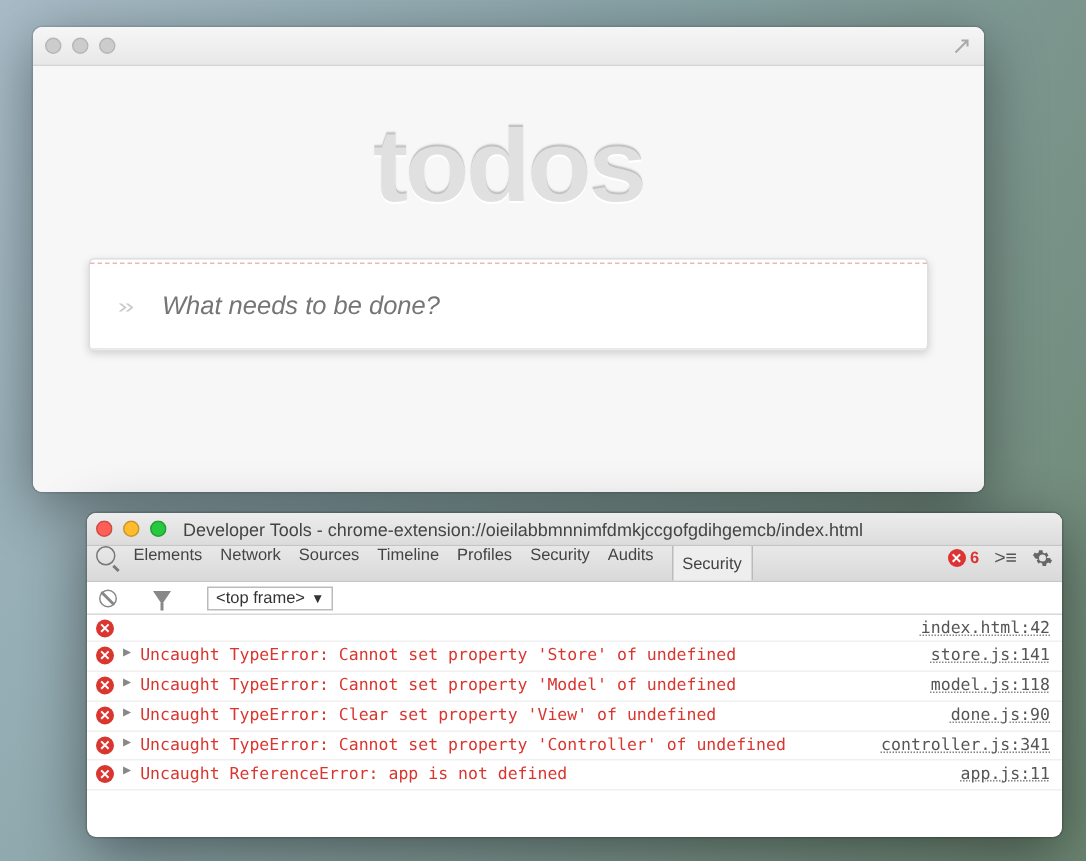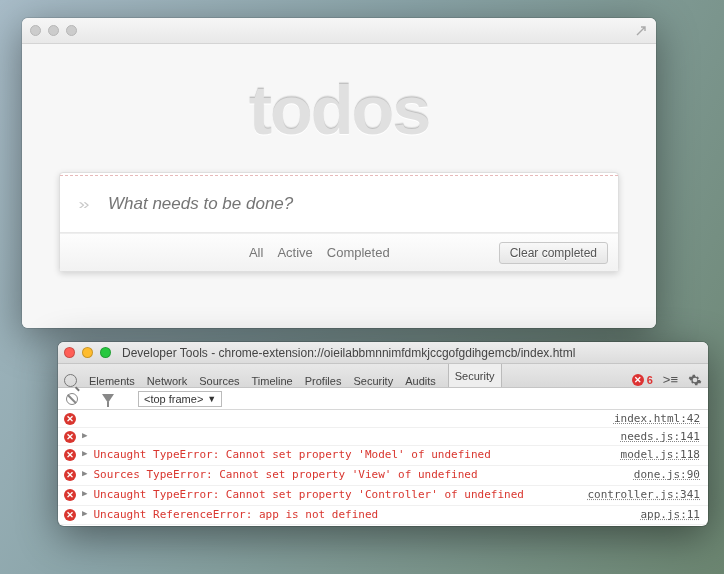--- a/index.html
+++ b/index.html
@@ -94,42 +94,42 @@
     background: linear-gradient(#f8f8f8,#e6e6e6);
     border:1px solid #c8c8c8; border-radius:3px;
     color:#555; cursor:pointer;
     text-shadow:0 1px 0 #fff;
   }
 
   
   .dev-window {
     position:absolute;
     left: 58px; top: 342px;
-    width: 650px; height: 184px;
+    width: 650px; height: 216px;
     background:#fff;
     border-radius:6px;
     box-shadow:0 10px 40px rgba(0,0,0,0.45), 0 0 0 1px rgba(0,0,0,0.15);
     overflow:hidden;
     font-size:11px;
   }
   .dev-titlebar {
     height:22px;
     background: linear-gradient(#ededed,#dcdcdc);
     border-bottom:1px solid #c5c5c5;
     display:flex; align-items:center; padding:0 6px;
     gap:7px;
   }
   .devdot { width:11px; height:11px; border-radius:50%; border:1px solid rgba(0,0,0,0.2); }
   .devdot.r{background:#ff5f57;} .devdot.y{background:#febc2e;} .devdot.g{background:#28c840;}
   .dev-title { font-size:12px; color:#444; margin-left:4px; white-space:nowrap; overflow:hidden; text-overflow:ellipsis; }
   .dev-tabs {
     height:24px;
     background: linear-gradient(#e8e8e8,#d9d9d9);
     border-bottom:1px solid #c5c5c5;
-    display:flex; align-items:flex-end;
+    display:flex; align-items:flex-start;
     padding:0 6px; gap:12px;
     font-size:11px; color:#444;
   }
   .dev-tab { cursor:pointer; }
   .dev-tab.active { border-left:1px solid #bbb; border-right:1px solid #bbb; padding:0 6px; background:#eee; height:100%; display:flex; align-items:center; }
   .search-icon { width:13px; height:13px; border:1.5px solid #777; border-radius:50%; position:relative; }
   .search-icon::after { content:''; position:absolute; width:5px; height:1.5px; background:#777; bottom:-3px; right:-4px; transform:rotate(45deg); }
   .dev-tabs-right { margin-left:auto; display:flex; align-items:center; gap:10px; }
   .err-count { display:flex; align-items:center; gap:3px; color:#d33; font-weight:bold; }
   .err-badge { width:12px; height:12px; border-radius:50%; background:#d33; color:#fff; font-size:9px; display:flex; align-items:center; justify-content:center; }
@@ -195,29 +195,20 @@
   </div>
   <div class="app-body">
     <div class="app-title">todos</div>
     <div class="todo-box">
       <div class="todo-top"></div>
       <div class="todo-input-row">
         <div class="toggle-all">
           <span class="chev">»</span>
         </div>
         <input class="todo-input" type="text" placeholder="What needs to be done?" style="">
-      </div>
-      <div class="todo-footer">
-        <span style="width:70px"></span>
-        <div class="filters">
-          <span class="filter">All</span>
-          <span class="filter">Active</span>
-          <span class="filter">Completed</span>
-        </div>
-        <button class="clear-btn">Clear completed</button>
       </div>
     </div>
   </div>
 </div>
 
 <div class="dev-window">
   <div class="dev-titlebar">
     <div class="devdot r"></div>
     <div class="devdot y"></div>
     <div class="devdot g"></div>
@@ -258,32 +249,33 @@
   </div>
 
   <div class="console-body" id="console-body">
       <div class="log-row">
         <div class="log-icon">✕</div>
         <div class="src">index.html:42</div>
       </div>
       <div class="log-row">
         <div class="log-icon">✕</div>
         <span class="tri">▶</span>
-        <div class="src">needs.js:141</div>
+        <div class="msg">Uncaught TypeError: Cannot set property 'Store' of undefined</div>
+        <div class="src">store.js:141</div>
       </div>
       <div class="log-row">
         <div class="log-icon">✕</div>
         <span class="tri">▶</span>
         <div class="msg">Uncaught TypeError: Cannot set property 'Model' of undefined</div>
         <div class="src">model.js:118</div>
       </div>
       <div class="log-row">
         <div class="log-icon">✕</div>
         <span class="tri">▶</span>
-        <div class="msg">Sources TypeError: Cannot set property 'View' of undefined</div>
+        <div class="msg">Uncaught TypeError: Clear set property 'View' of undefined</div>
         <div class="src">done.js:90</div>
       </div>
       <div class="log-row">
         <div class="log-icon">✕</div>
         <span class="tri">▶</span>
         <div class="msg">Uncaught TypeError: Cannot set property 'Controller' of undefined</div>
         <div class="src">controller.js:341</div>
       </div>
       <div class="log-row">
         <div class="log-icon">✕</div>

